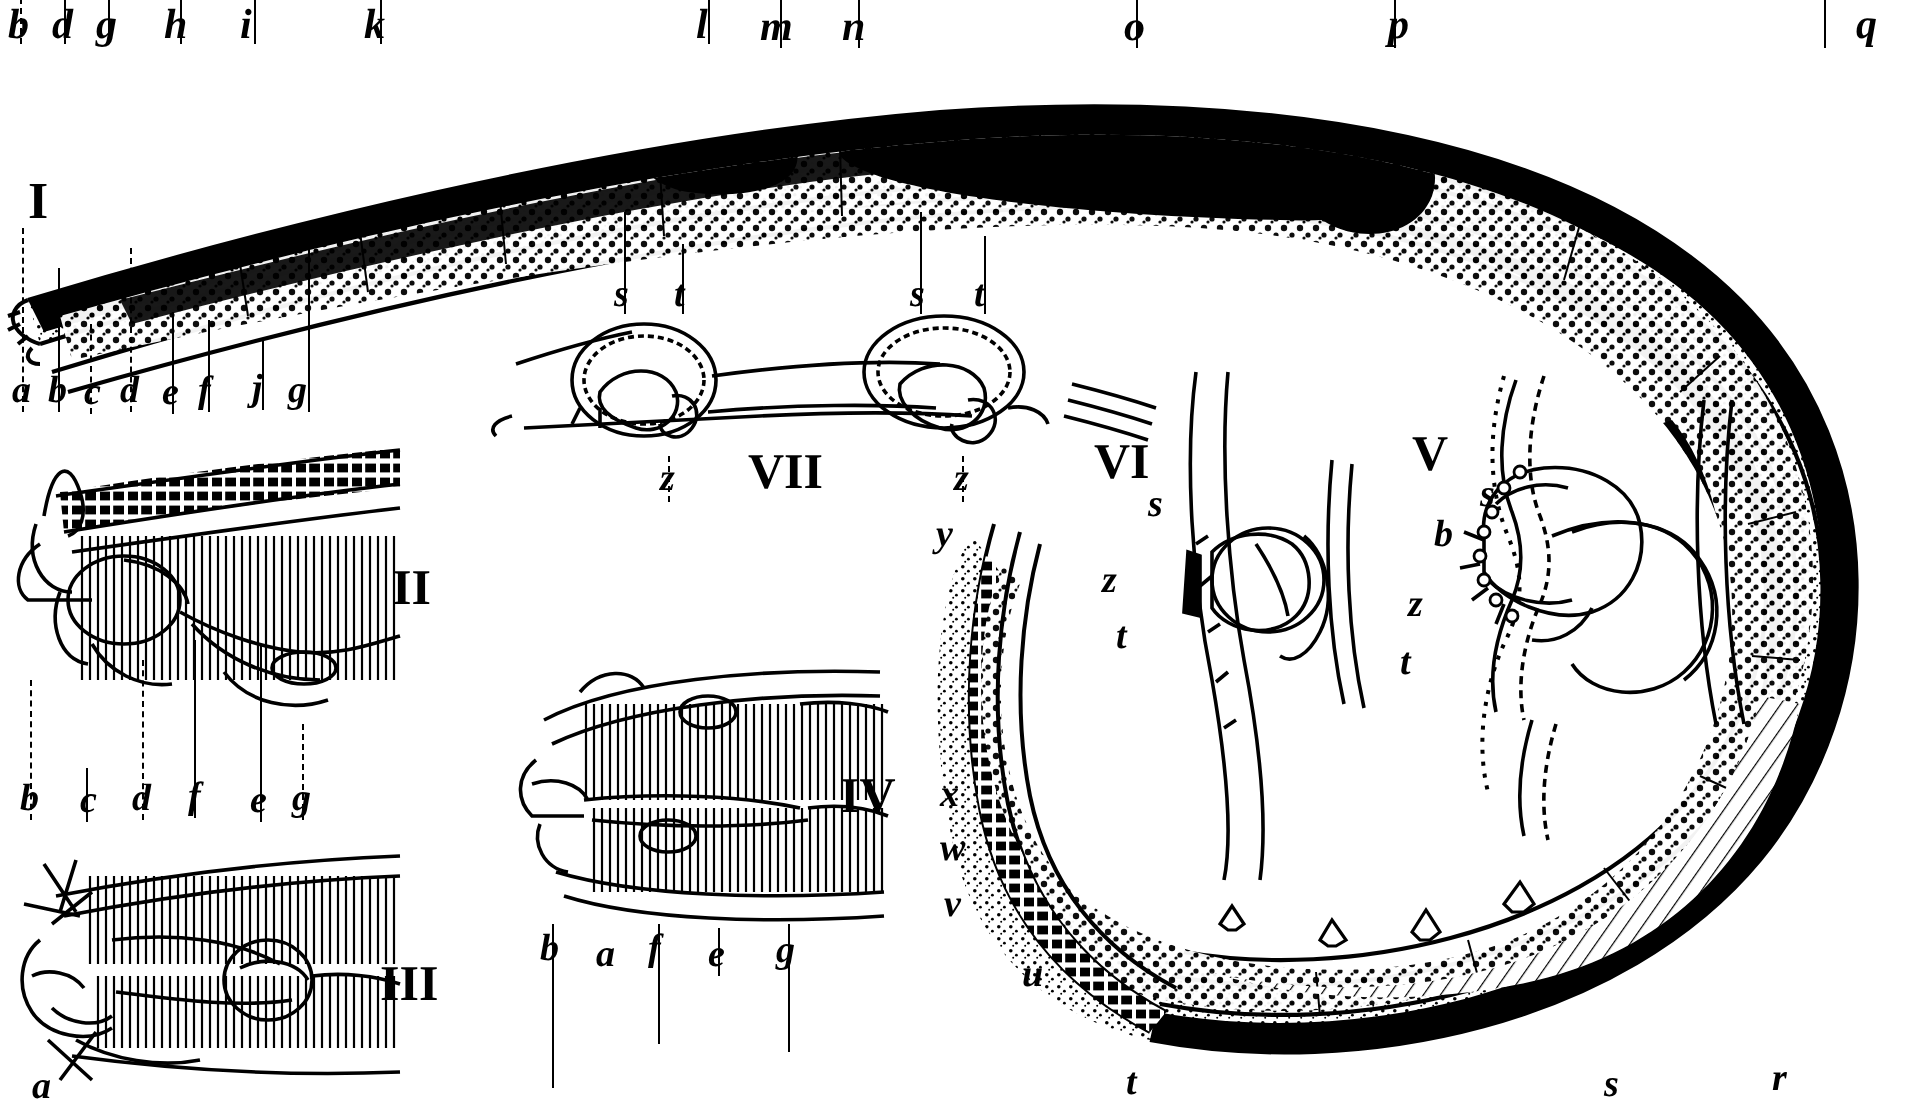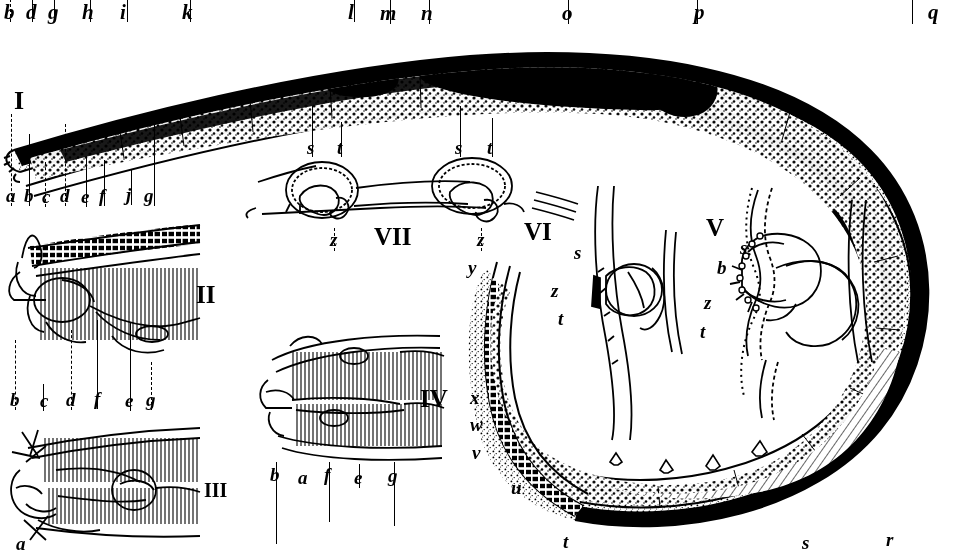--- a/index.html
+++ b/index.html
@@ -316,24 +316,24 @@
       <div class="leader" style="left: 341px; top: 157px; height: 35px; transform: rotate(-180deg);"></div>
       <div class="leader" style="left: 460px; top: 157px; height: 51px; transform: rotate(-180deg);"></div>
       <div class="leader" style="left: 492px; top: 157px; height: 39px; transform: rotate(-180deg);"></div>
       <div class="leader dash" style="left: 334px; top: 228px; height: 23px; transform: rotate(0deg);"></div>
       <div class="leader dash" style="left: 481px; top: 228px; height: 23px; transform: rotate(0deg);"></div>
     </div>
 
   <div id="numerals">
       <div class="rn" style="left: 14px; top: 88px; font-size: 26px;">I</div>
       <div class="rn" style="left: 196px; top: 282px; font-size: 25px;">II</div>
-      <div class="rn" style="left: 204px; top: 480px; font-size: 20px;">III</div>
+      <div class="rn" style="left: 190px; top: 480px; font-size: 25px;">III</div>
       <div class="rn" style="left: 420px; top: 386px; font-size: 25px;">IV</div>
       <div class="rn" style="left: 706px; top: 215px; font-size: 25px;">V</div>
-      <div class="rn" style="left: 524px; top: 219px; font-size: 25px;">VI</div>
+      <div class="rn" style="left: 547px; top: 219px; font-size: 25px;">VI</div>
       <div class="rn" style="left: 374px; top: 224px; font-size: 25px;">VII</div>
     </div>
 
   <div id="labels">
       <div class="lbl md" style="left: 4px; top: 2px;">b</div>
       <div class="lbl md" style="left: 26px; top: 2px;">d</div>
       <div class="lbl md" style="left: 48px; top: 2px;">g</div>
       <div class="lbl md" style="left: 82px; top: 2px;">h</div>
       <div class="lbl md" style="left: 120px; top: 2px;">i</div>
       <div class="lbl md" style="left: 182px; top: 2px;">k</div>

